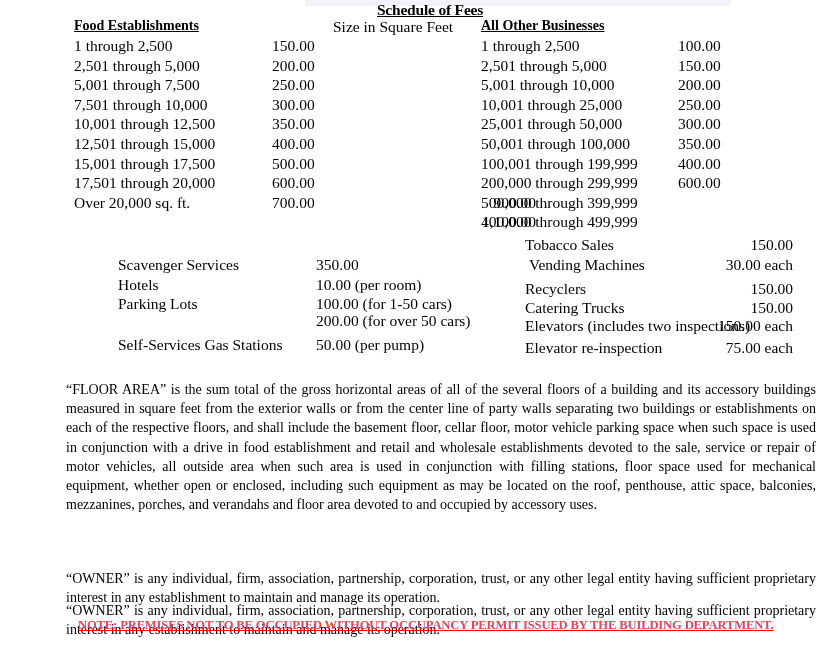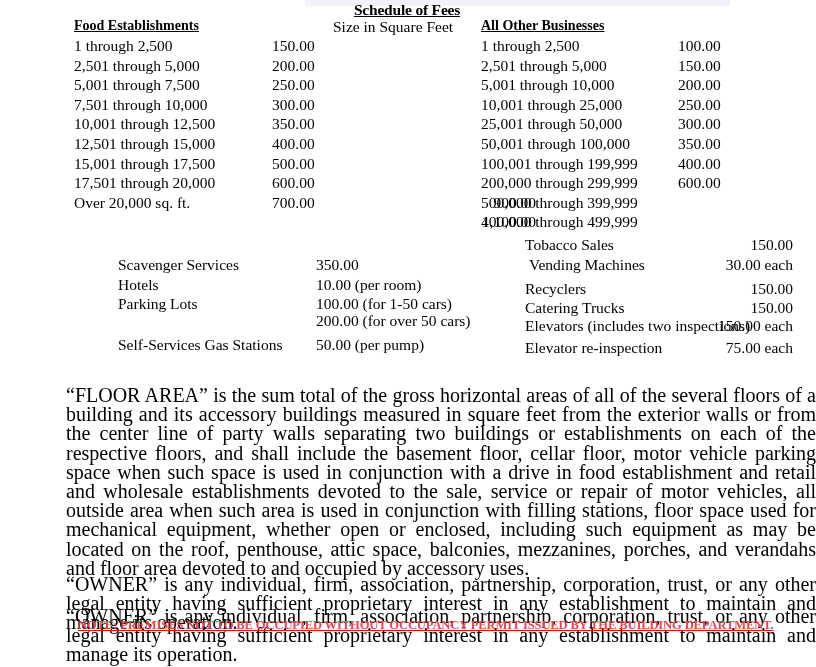--- a/index.html
+++ b/index.html
@@ -25,21 +25,21 @@
     left: 305px;
     top: 0;
     width: 425px;
     height: 6px;
     background: #f2f2fa;
   }
 
   
   .doc-title {
     position: absolute;
-    left: 327px;
+    left: 350px;
     top: 1px;
     width: 160px;
     text-align: center;
     font-weight: bold;
     font-size: 15.5px;
     text-decoration: underline;
     letter-spacing: -0.2px;
     white-space: nowrap;
   }
   .size-label {
@@ -118,21 +118,21 @@
     right: 0;
     text-align: right;
   }
   #svc-right { width: 312px; }
 
   
   .body-text {
     position: absolute;
     left: 66px;
     width: 750px;
-    font-size: 20px;
+    font-size: 14px;
     line-height: 19.2px;
     text-align: justify;
     text-justify: inter-word;
   }
   #para-floor-area   { top: 366px; }
   #para-food-estab   { top: 501px; }
   #para-owner-1      { top: 555px; }
   #para-owner-2      { top: 587px; }
 
   .note-line {

